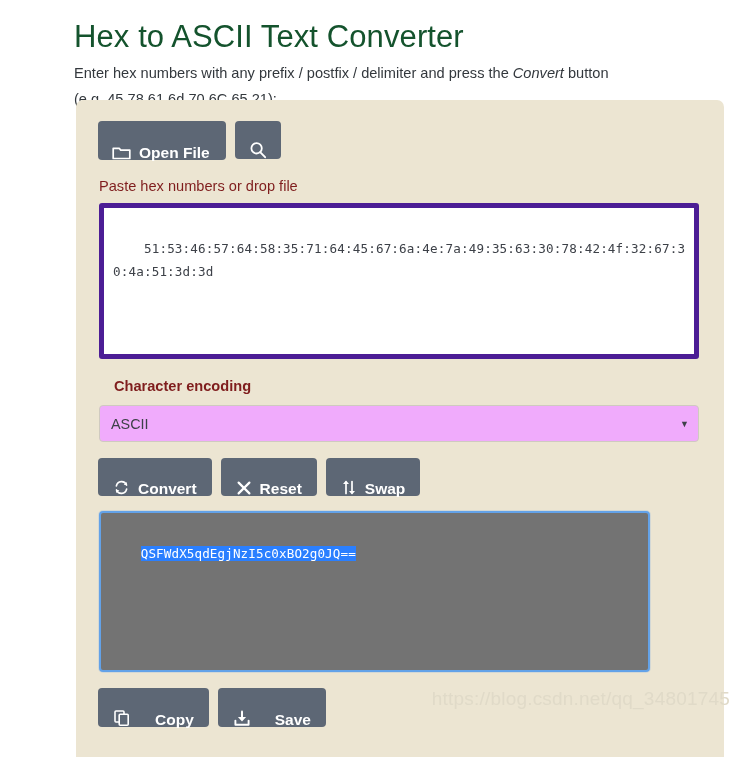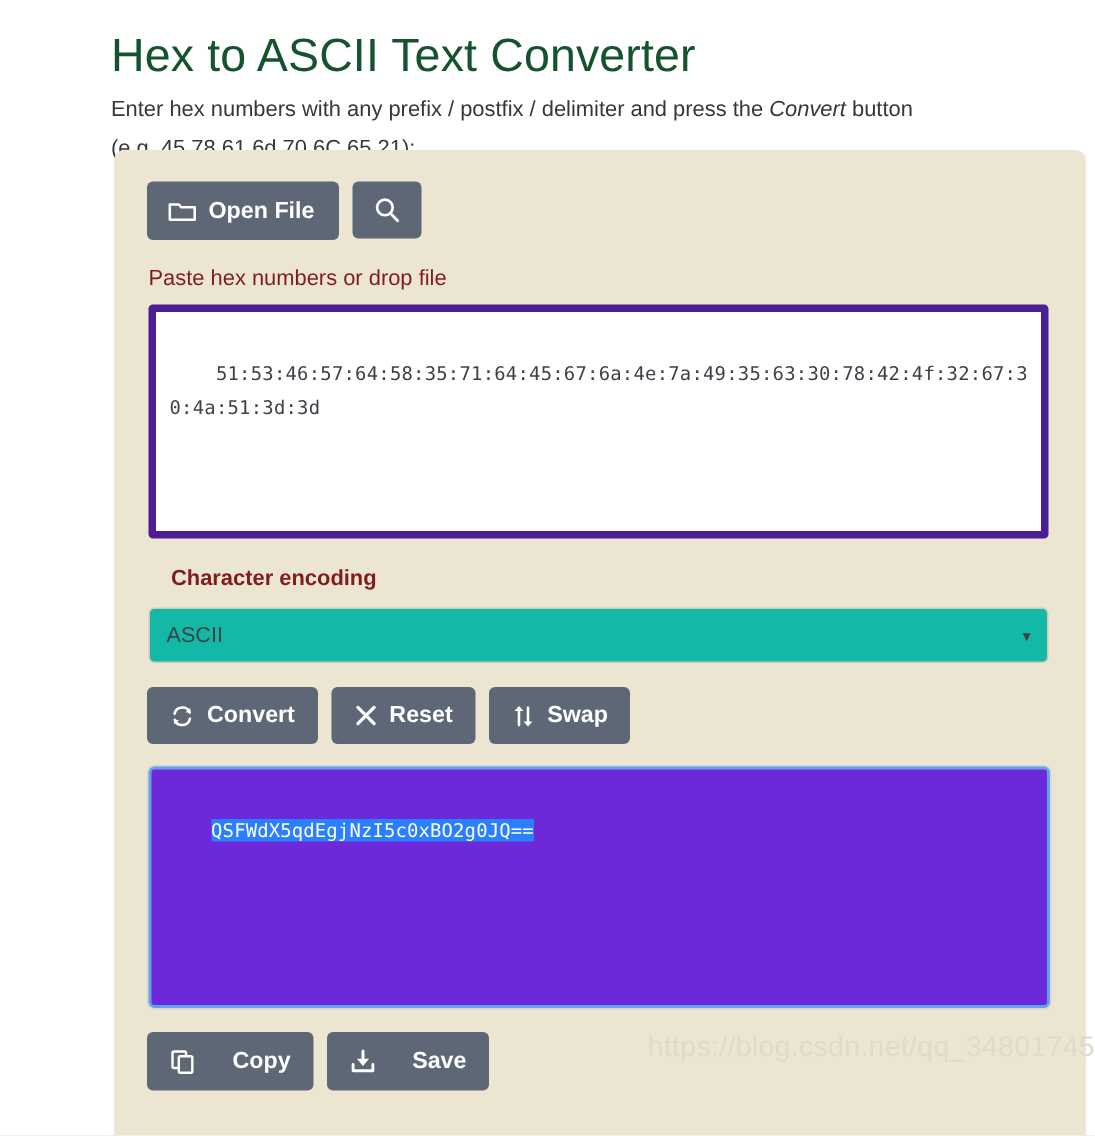--- a/index.html
+++ b/index.html
@@ -57,21 +57,21 @@
     width: 648px;
     height: 657px;
     background: #ece5d2;
     border-radius: 7px 7px 0 0;
     box-sizing: border-box;
   }
 
   
   .btn {
     display: inline-flex;
-    align-items: center;
+    align-items: flex-end;
     justify-content: center;
     gap: 8px;
     background: #5d6775;
     color: #ffffff;
     border: none;
     border-radius: 4px;
     font-family: "Liberation Sans", sans-serif;
     font-size: 15.5px;
     font-weight: 700;
     padding: 0 15px;
@@ -156,21 +156,21 @@
     position: absolute;
     left: 99px;
     top: 405px;
     width: 600px;
     height: 37px;
   }
   .select-box {
     width: 100%;
     height: 100%;
     box-sizing: border-box;
-    background: #14b8a6;
+    background: #f0abfc;
     border: 1px solid #cfcac0;
     border-radius: 4px;
     font-size: 14.4px;
     color: #3d4148;
     display: flex;
     align-items: center;
     padding: 0 10px 0 11px;
     cursor: pointer;
   }
   .select-caret {
@@ -190,23 +190,23 @@
     top: 458px;
     display: flex;
     gap: 9px;
   }
   .actions .btn { height: 38px; }
 
   
   #output-area {
     left: 99px;
     top: 511px;
-    width: 601px;
+    width: 551px;
     height: 161px;
-    background: #6d28d9;
+    background: #737373;
     border: 2px solid #63a2e8;
     border-radius: 4px;
     color: #21252b;
     letter-spacing: 0.1px;
     word-break: break-all;
     white-space: pre-wrap;
     box-shadow: 0 0 0 1px rgba(99,162,232,0.18);
   }
   .sel {
     background: #2a7fff;

